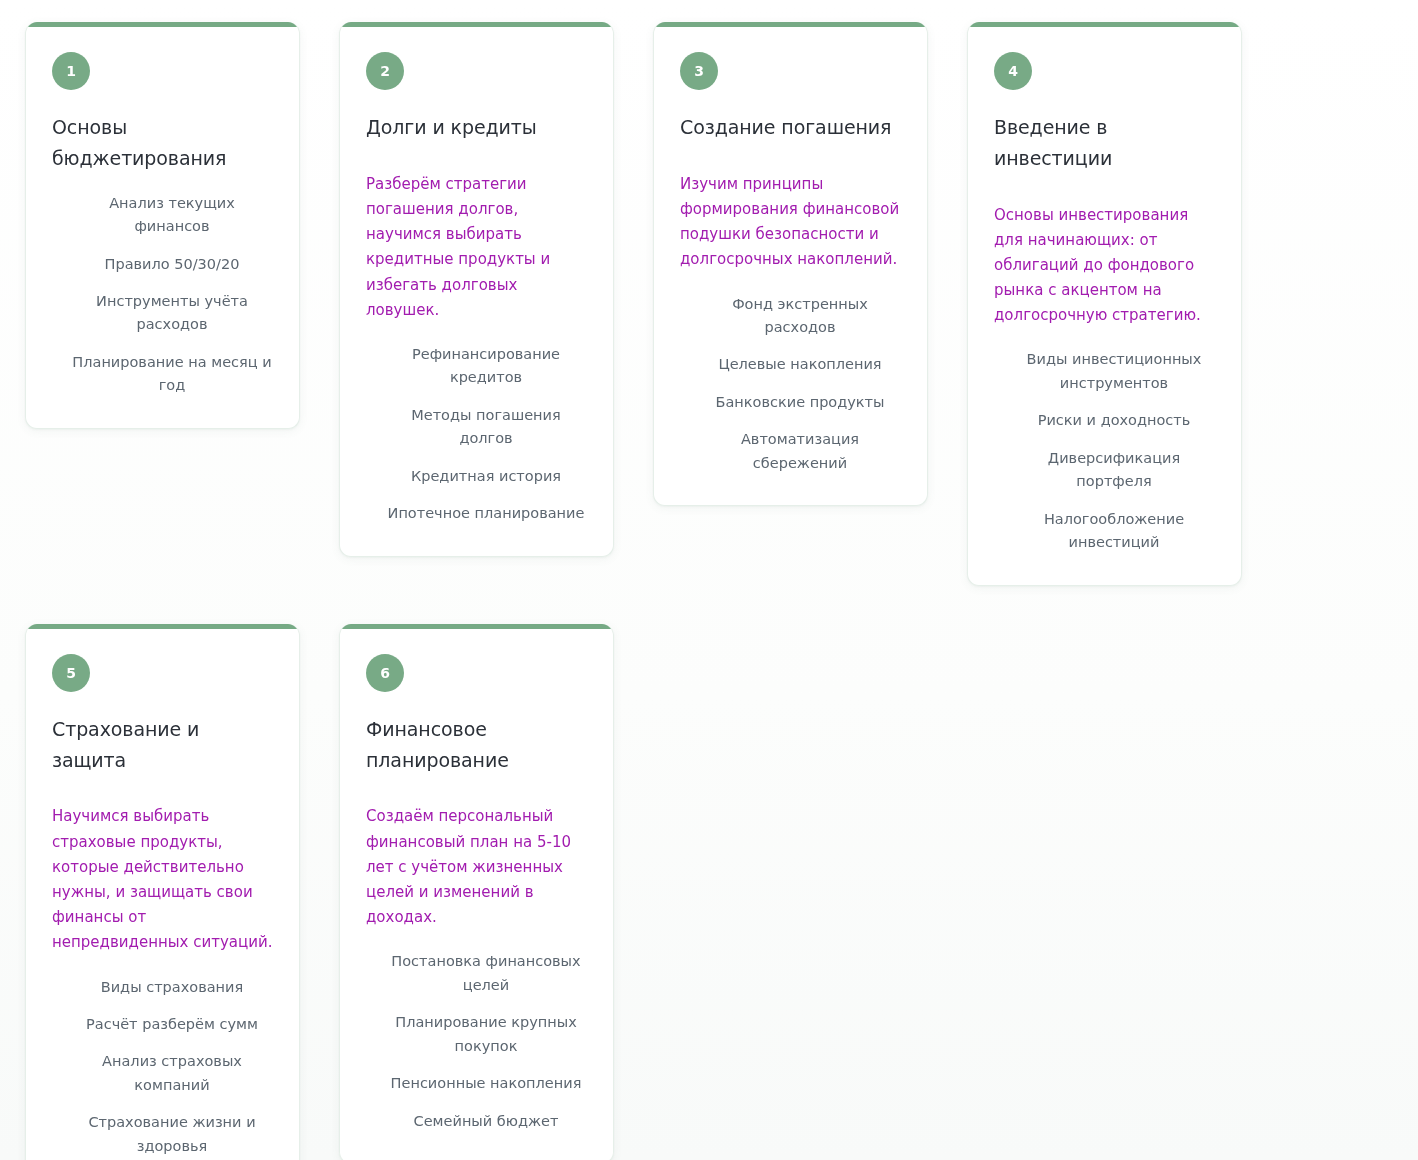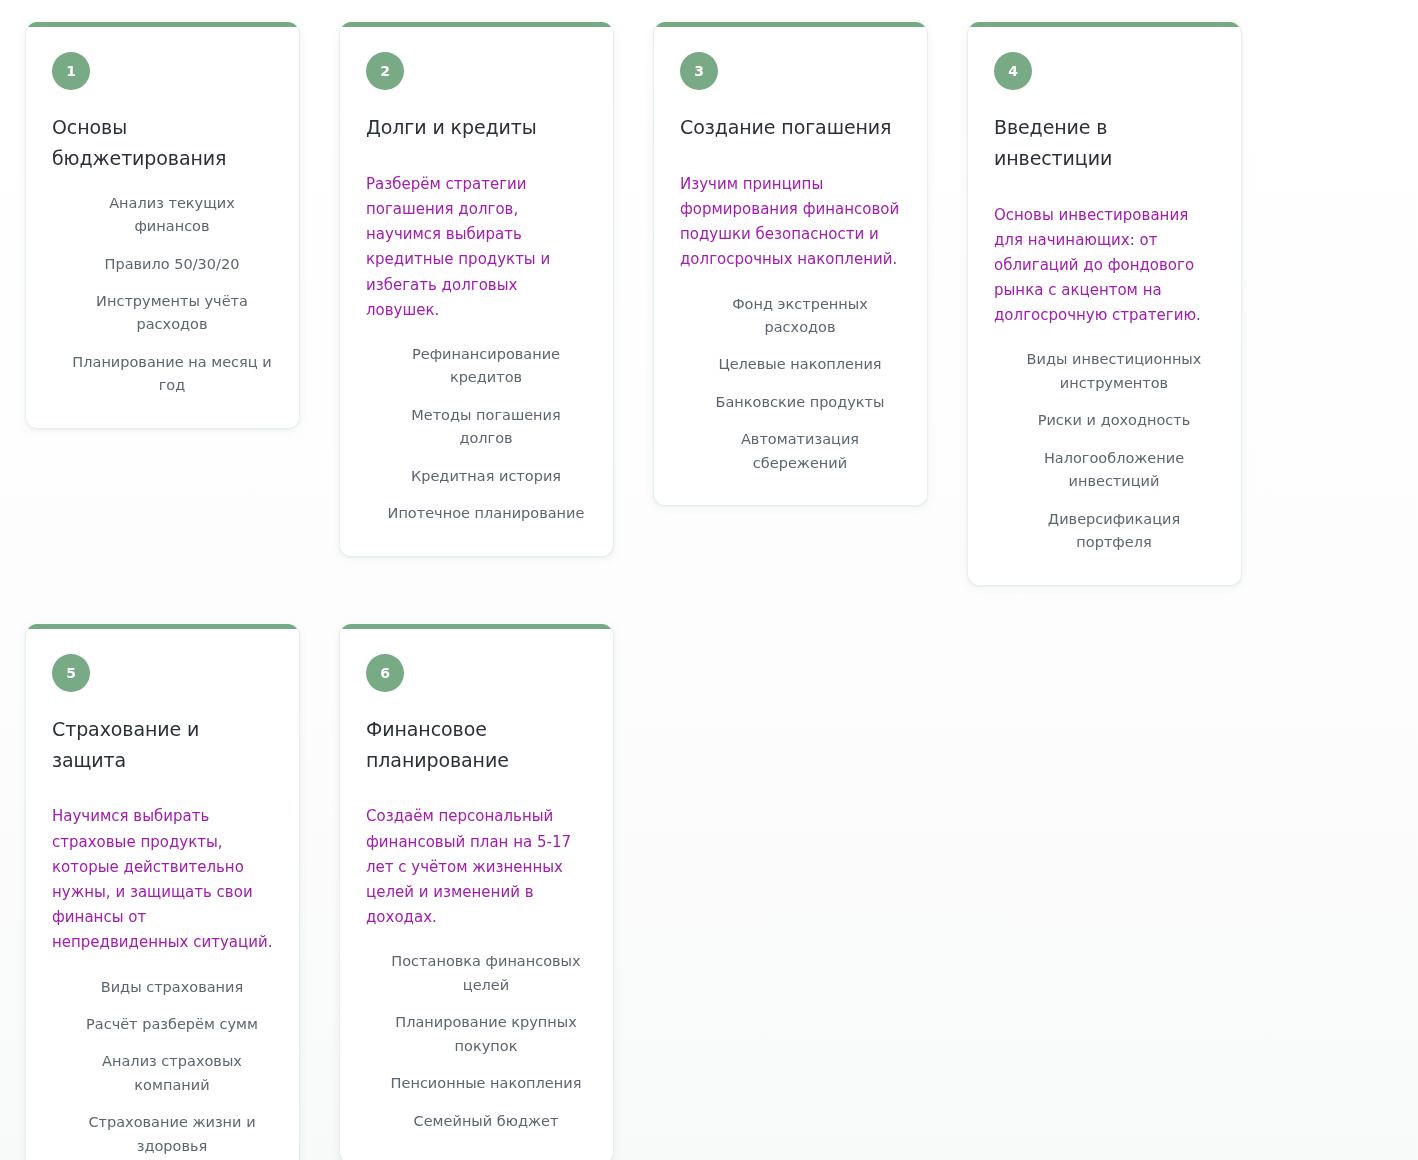--- a/index.html
+++ b/index.html
@@ -144,43 +144,43 @@
     </div>
 
     <div class="card">
       <div class="card-topbar"></div>
       <div class="badge">4</div>
       <div class="card-title">Введение в инвестиции</div>
       <div class="card-desc">Основы инвестирования для начинающих: от облигаций до фондового рынка с акцентом на долгосрочную стратегию.</div>
       <ul class="card-list">
         <li>Виды инвестиционных инструментов</li>
         <li>Риски и доходность</li>
+        <li>Диверсификация портфеля</li>
         <li>Налогообложение инвестиций</li>
-        <li>Диверсификация портфеля</li>
       </ul>
     </div>
 
     <div class="card">
       <div class="card-topbar"></div>
       <div class="badge">5</div>
       <div class="card-title">Страхование и защита</div>
       <div class="card-desc">Научимся выбирать страховые продукты, которые действительно нужны, и защищать свои финансы от непредвиденных ситуаций.</div>
       <ul class="card-list">
         <li>Виды страхования</li>
         <li>Расчёт разберём сумм</li>
         <li>Анализ страховых компаний</li>
         <li>Страхование жизни и здоровья</li>
       </ul>
     </div>
 
     <div class="card">
       <div class="card-topbar"></div>
       <div class="badge">6</div>
       <div class="card-title">Финансовое планирование</div>
-      <div class="card-desc">Создаём персональный финансовый план на 5-17 лет с учётом жизненных целей и изменений в доходах.</div>
+      <div class="card-desc">Создаём персональный финансовый план на 5-10 лет с учётом жизненных целей и изменений в доходах.</div>
       <ul class="card-list">
         <li>Постановка финансовых целей</li>
         <li>Планирование крупных покупок</li>
         <li>Пенсионные накопления</li>
         <li>Семейный бюджет</li>
       </ul>
     </div>
 
   </div>
 </div>

